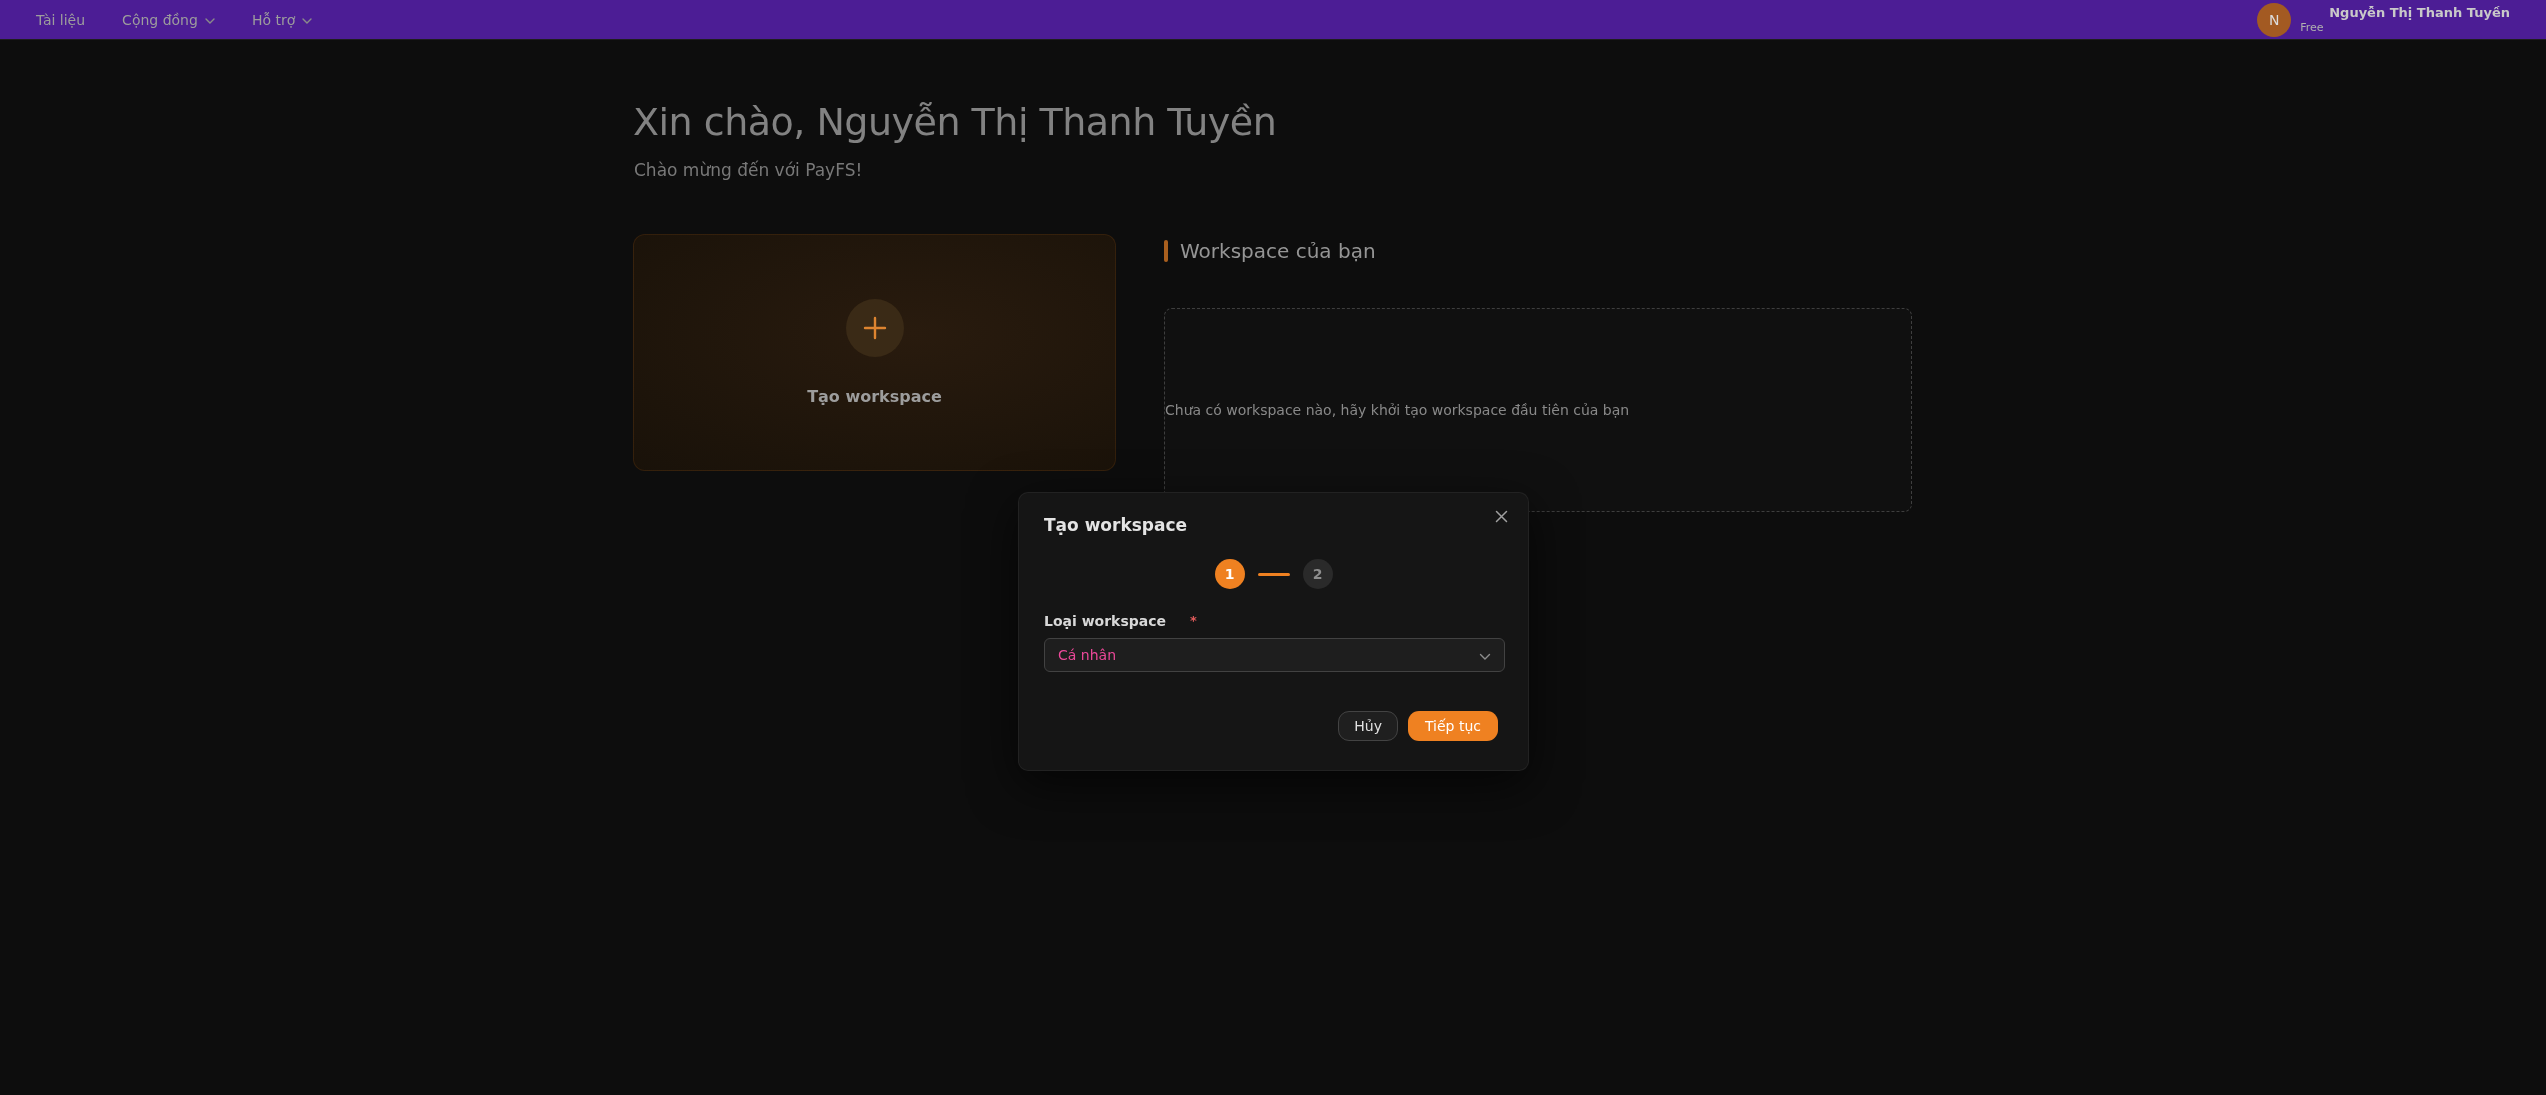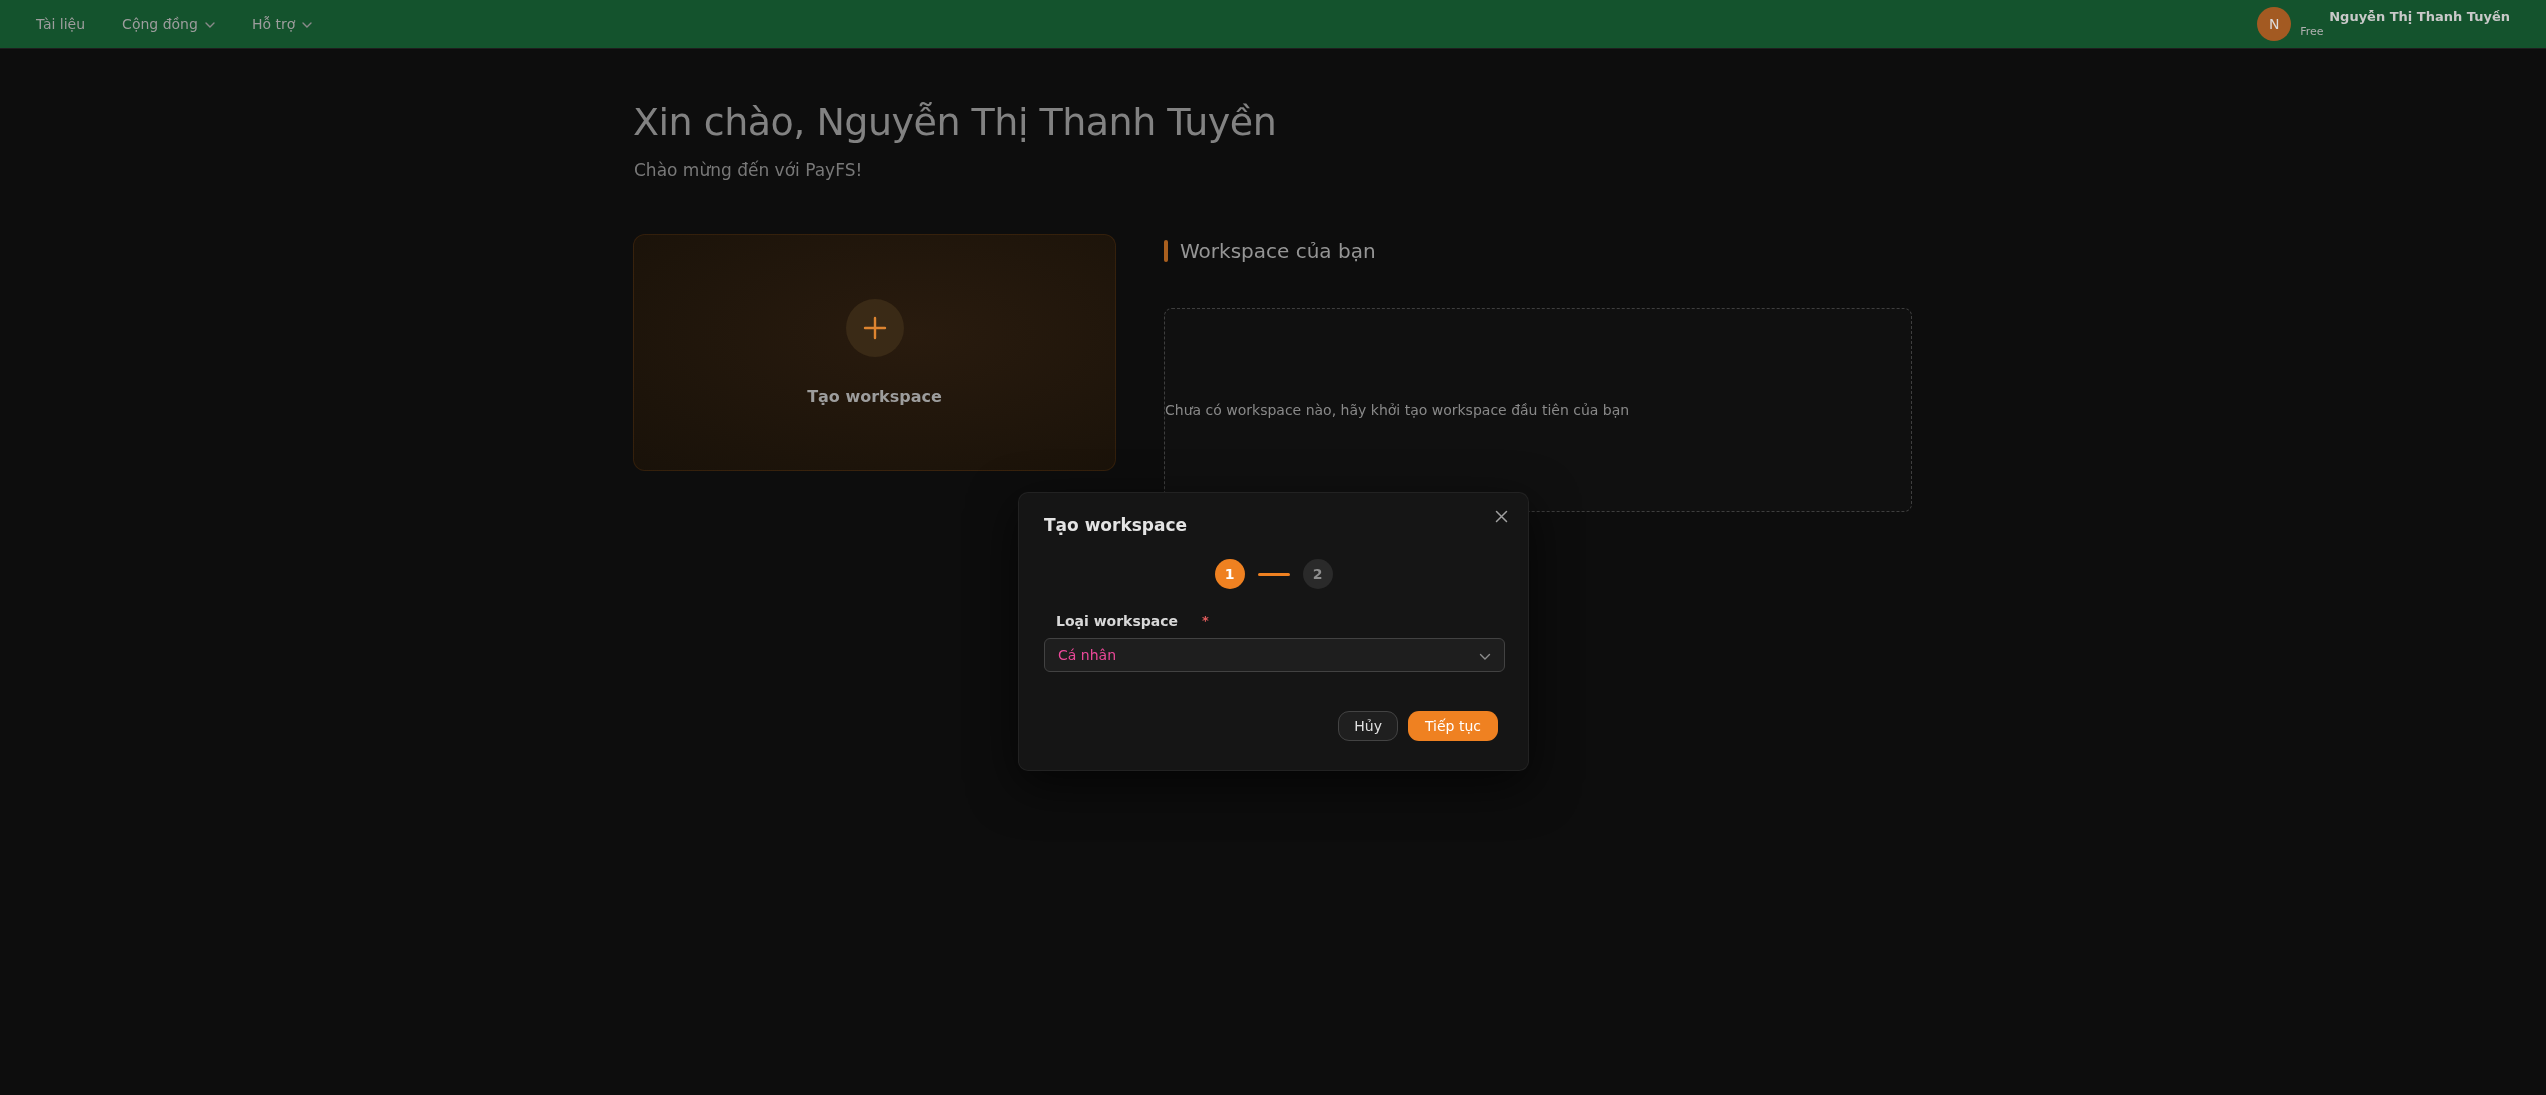--- a/index.html
+++ b/index.html
@@ -3,22 +3,22 @@
 <meta charset="utf-8">
 <style>
   * { margin:0; padding:0; box-sizing:border-box; }
   html,body {
     width:2546px; height:1095px; overflow:hidden;
     background:#0d0d0d;
     font-family:"DejaVu Sans","Liberation Sans",sans-serif;
   }
   
   .topbar {
-    position:absolute; left:0; top:0; width:2546px; height:49px;
-    background:#14532d; border-bottom:1px solid #1e1e1e;
+    position:absolute; left:0; top:0; width:2546px; height:40px;
+    background:#4c1d95; border-bottom:1px solid #1e1e1e;
     display:flex; align-items:center; justify-content:space-between;
     padding:0 36px;
   }
   .nav { display:flex; align-items:center; gap:37px; }
   .nav-item {
     display:flex; align-items:center; gap:7px;
     font-size:14px; color:#9d9d9d; cursor:pointer; white-space:nowrap;
   }
   .caret { display:inline-flex; margin-top:2px; }
   .userbox { display:flex; align-items:center; gap:9px; }
@@ -97,21 +97,21 @@
     display:flex; align-items:center; justify-content:center;
     font-size:14px; font-weight:700;
   }
   .step-circle.active { background:#ef8121; color:#ffffff; }
   .step-circle.inactive { background:#2a2a2a; color:#8e8e8e; font-weight:600; }
   .step-line { width:32px; height:3px; border-radius:2px; background:#ef8121; margin:0 13px; }
 
   .form-label {
     margin-top:24px;
     display:flex; align-items:flex-start; gap:24px;
-    font-size:14px; font-weight:600; color:#d8d8d8;margin-left:12px;
+    font-size:14px; font-weight:600; color:#d8d8d8;
   }
   .required-mark { color:#e25c5c; font-size:13px; }
   .select {
     margin-top:9px; width:461px; height:34px;
     background:#1e1e1e; border:1px solid #424242; border-radius:6px;
     display:flex; align-items:center; justify-content:space-between;
     padding:0 13px; cursor:pointer;
   }
   .select-value { font-size:14px; color:#ec4899; }
 

